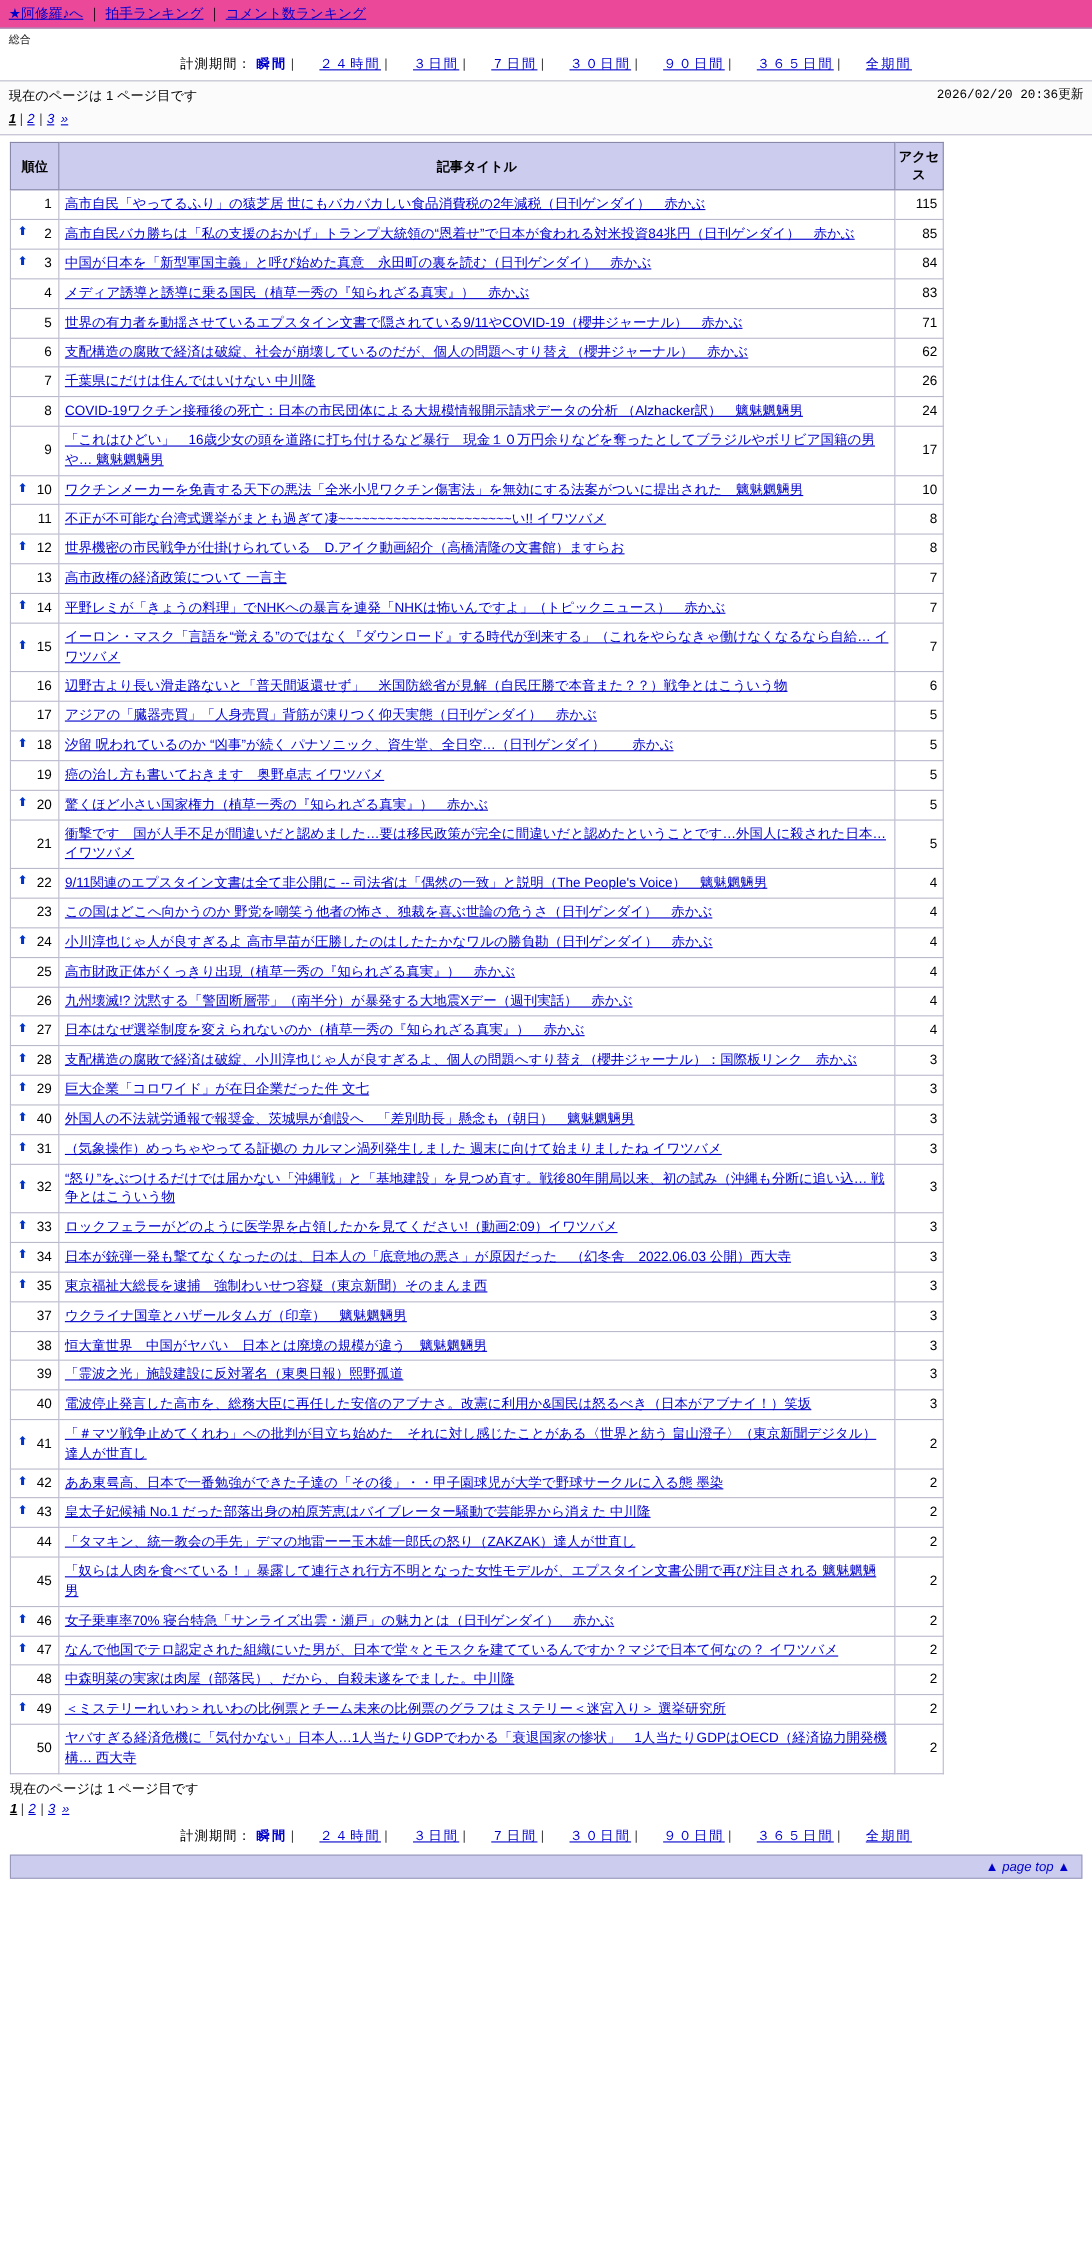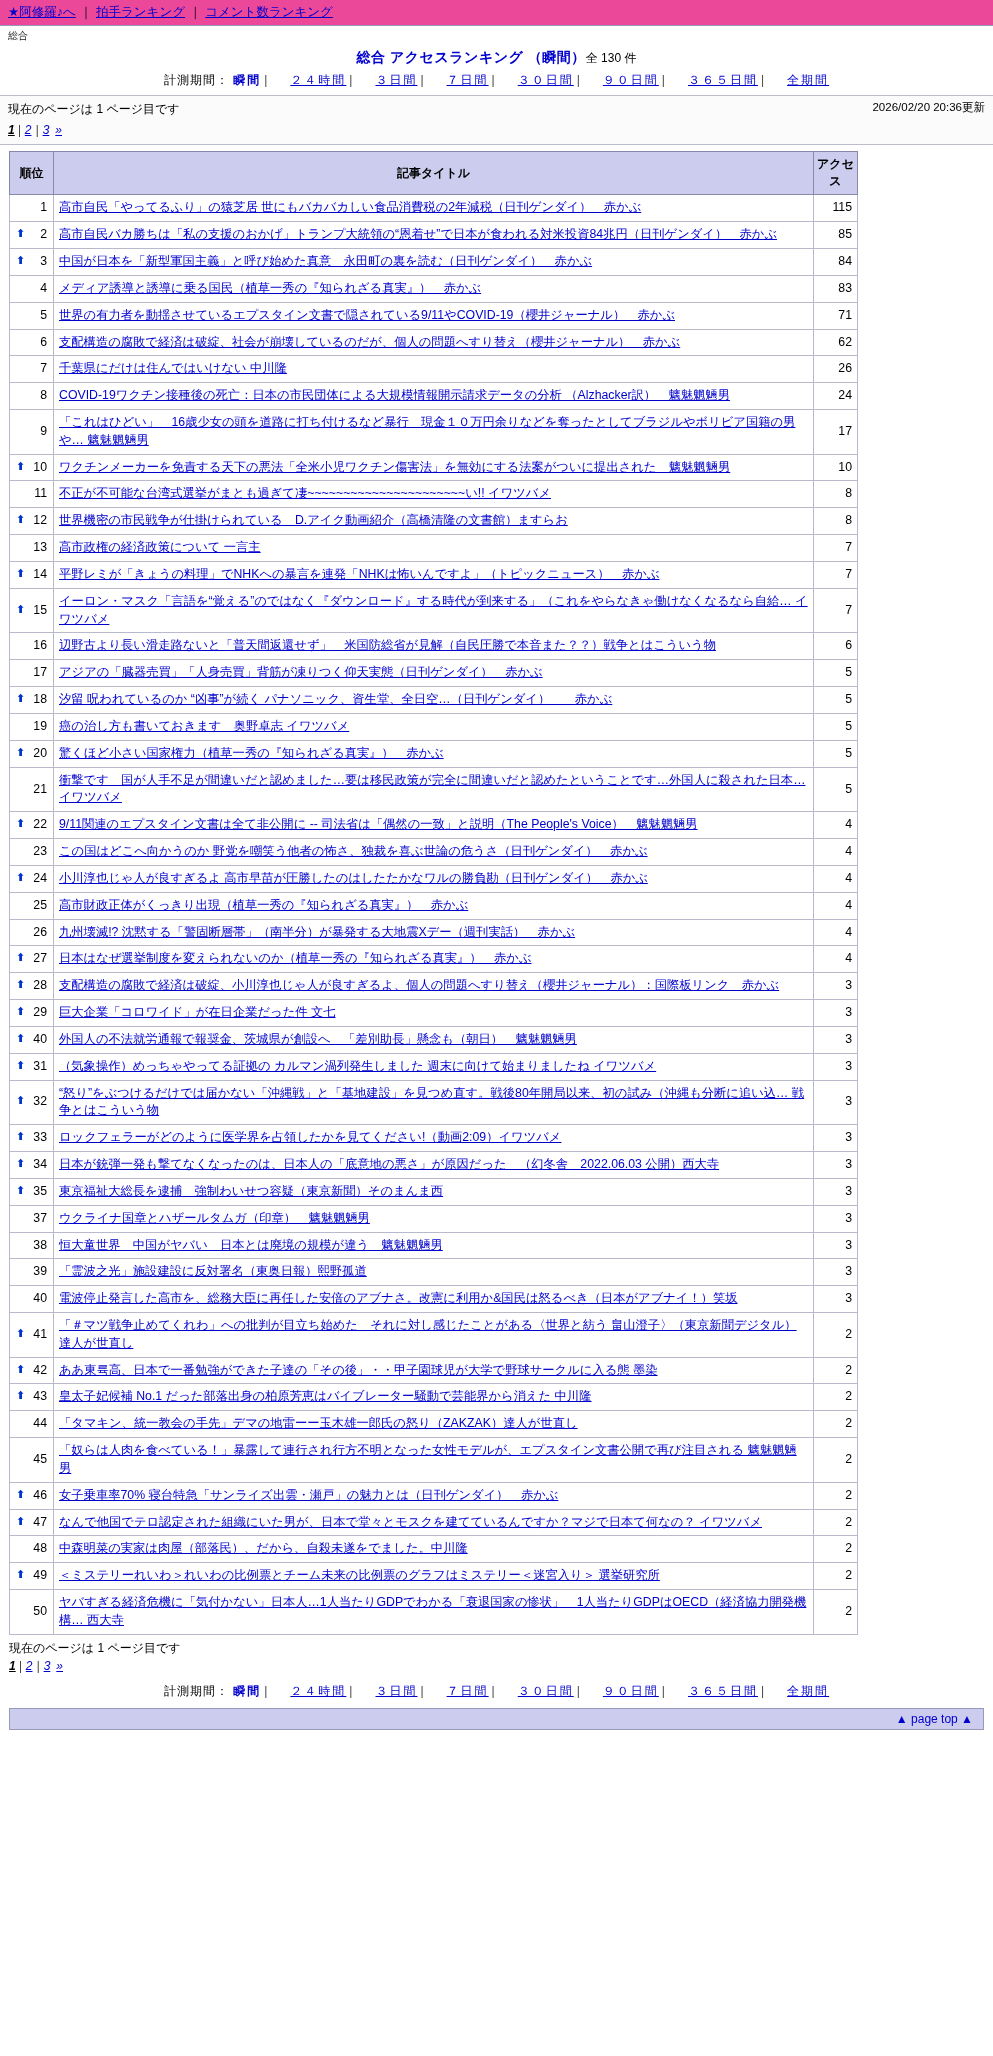--- a/index.html
+++ b/index.html
@@ -52,21 +52,21 @@
     border-top: 1px solid #bbbbcc;
     border-bottom: 1px solid #bbbbcc;
     background: #fbfbfb;
     padding: 4px 8px;
     display: flex;
     justify-content: space-between;
     align-items: flex-start;
     font-size: 12px;
   }
   .pagestatus .left { line-height: 1.6; }
-  .pagestatus .right { font-size: 11.5px; color: #000; }
+  .pagestatus .right { font-size: 11.5px; color: #000; font-family: Liberation Mono, monospace; }
   .pagenums { margin-top: 2px; font-style: italic; }
   .pagenums a { color: #0000cc; text-decoration: underline; margin: 0 1px; }
   .pagenums .curpage { color: #000; font-weight: bold; text-decoration: underline; }
   .pagenums .bar { color: #444; margin: 0 3px; }
 
   table.rank {
     border-collapse: collapse;
     width: 849px;
     margin: 6px 9px 0 9px;
     table-layout: fixed;
@@ -111,37 +111,35 @@
   }
   .bottomperiod { margin-top: 8px; margin-bottom: 8px; }
 
   .pagetopbar {
     background: #ccccee;
     border: 1px solid #9999bb;
     margin: 4px 9px 8px 9px;
     text-align: right;
     padding: 3px 10px;
     font-size: 12px;
+    font-style: italic;
   }
   .pagetopbar a { color: #0000cc; text-decoration: none; }
 </style>
 </head>
 <body>
 
 <div class="page">
 
   <div class="topbar">
     <a href="#">★阿修羅♪へ</a><span class="sep">｜</span><a href="#">拍手ランキング</a><span class="sep">｜</span><a href="#">コメント数ランキング</a>
   </div>
 
   <div class="crumb">総合</div>
 
-  <div class="titleblock">
-    <span class="maintitle">総合 アクセスランキング （瞬間）</span><span class="count">全 130 件</span>
-  </div>
 
   <div class="periodline">
     <span class="lbl">計測期間：</span>
     <span class="cur">瞬間</span><span class="bar">|</span><a href="#">２４時間</a><span class="bar">|</span><a href="#">３日間</a><span class="bar">|</span><a href="#">７日間</a><span class="bar">|</span><a href="#">３０日間</a><span class="bar">|</span><a href="#">９０日間</a><span class="bar">|</span><a href="#">３６５日間</a><span class="bar">|</span><a href="#">全期間</a>
   </div>
 
   <div class="pagestatus">
     <div class="left">
       <div>現在のページは 1 ページ目です</div>
       <div class="pagenums">

